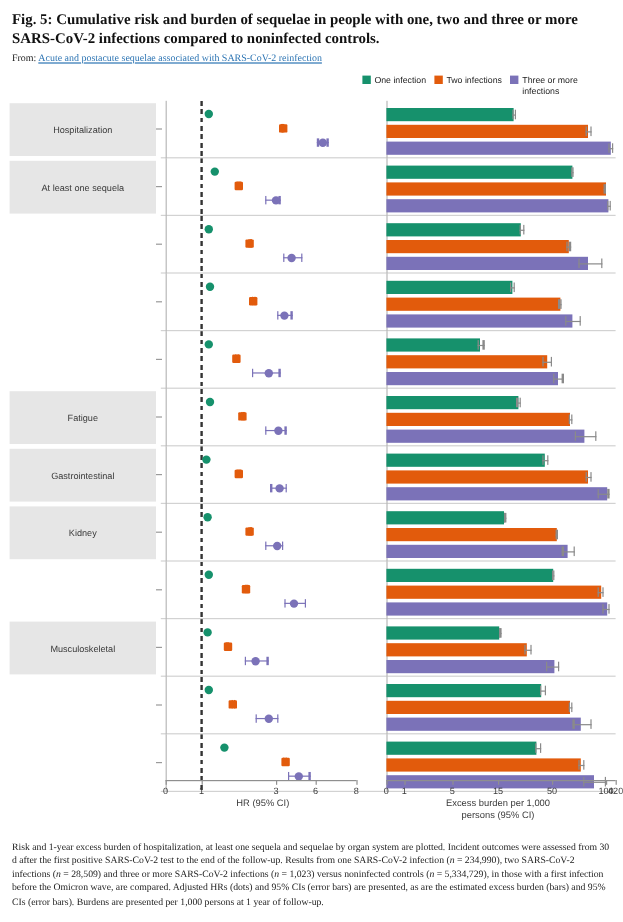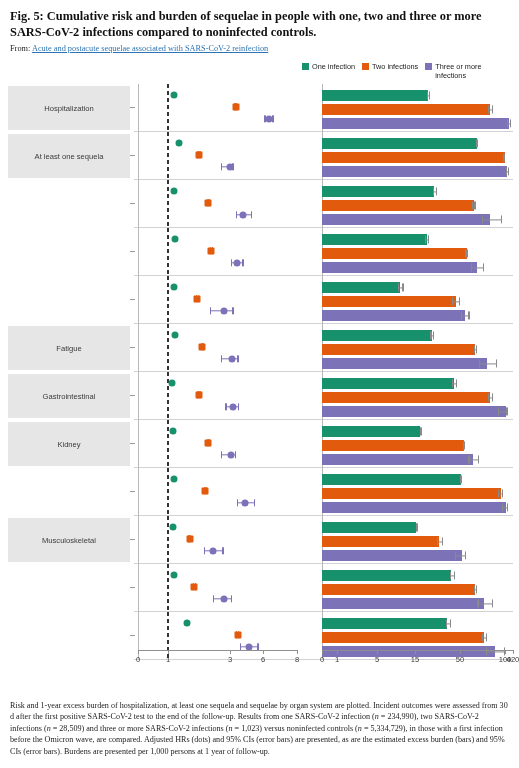--- a/index.html
+++ b/index.html
@@ -660,33 +660,38 @@
       <div class="tlab" style="left: 0px;">0</div>
       <div class="tk" style="left: 30px;"></div>
       <div class="tlab" style="left: 30px;">1</div>
       <div class="tk" style="left: 92px;"></div>
       <div class="tlab" style="left: 92px;">3</div>
       <div class="tk" style="left: 125px;"></div>
       <div class="tlab" style="left: 125px;">6</div>
       <div class="tk" style="left: 159px;"></div>
       <div class="tlab" style="left: 159px;">8</div>
     </div>
+  <div class="axis-title" style="left:138px; top:581px; width:162px;">HR (95% CI)</div>
 
   <div class="axis" id="axis-right" style="left:322px; top:566px; width:185px;">
       <div class="bar-line" style="left: 0px; width: 191px;"></div>
       <div class="tk" style="left: 0px;"></div>
       <div class="tlab" style="left: 0px;">0</div>
       <div class="tk" style="left: 15px;"></div>
       <div class="tlab" style="left: 15px;">1</div>
       <div class="tk" style="left: 55px;"></div>
       <div class="tlab" style="left: 55px;">5</div>
       <div class="tk" style="left: 93px;"></div>
       <div class="tlab" style="left: 93px;">15</div>
       <div class="tk" style="left: 138px;"></div>
       <div class="tlab" style="left: 138px;">50</div>
       <div class="tk" style="left: 183px;"></div>
       <div class="tlab" style="left: 183px;">100</div>
       <div class="tk" style="left: 191px;"></div>
       <div class="tlab" style="left: 191px;">420</div>
     </div>
+  <div class="axis-title" style="left:315px; top:581px; width:200px;">
+    <span>Excess burden per 1,000</span><br>
+    <span>persons (95% CI)</span>
+  </div>
 </div>
 
 <div class="footnote">Risk and 1-year excess burden of hospitalization, at least one sequela and sequelae by organ system are plotted. Incident outcomes were assessed from 30 d after the first positive SARS-CoV-2 test to the end of the follow-up. Results from one SARS-CoV-2 infection (<i>n</i> = 234,990), two SARS-CoV-2 infections (<i>n</i> = 28,509) and three or more SARS-CoV-2 infections (<i>n</i> = 1,023) versus noninfected controls (<i>n</i> = 5,334,729), in those with a first infection before the Omicron wave, are compared. Adjusted HRs (dots) and 95% CIs (error bars) are presented, as are the estimated excess burden (bars) and 95% CIs (error bars). Burdens are presented per 1,000 persons at 1 year of follow-up.</div>
 
 </body></html>

